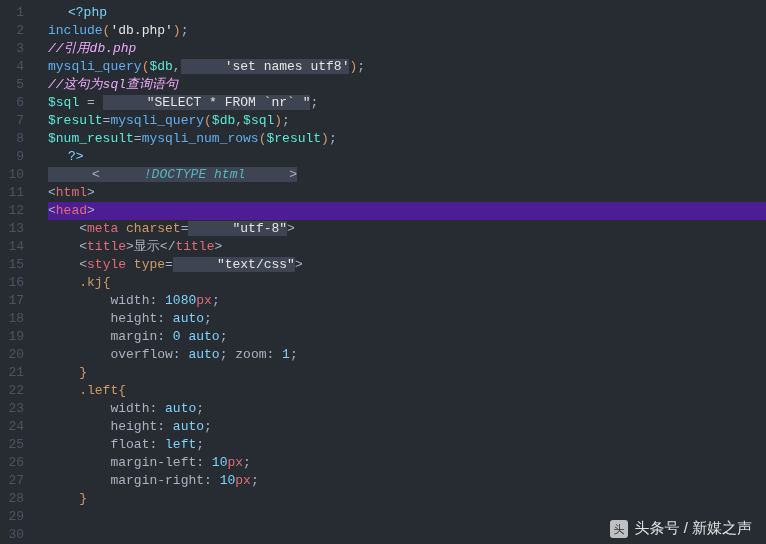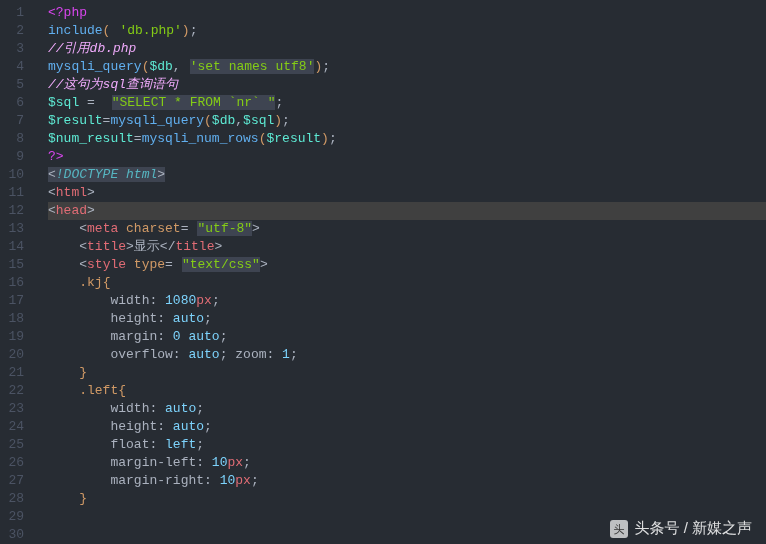--- a/index.html
+++ b/index.html
@@ -34,35 +34,35 @@
   .code {
     padding: 4px 0 4px 14px;
     flex: 1;
   }
   .line {
     height: 18px;
     line-height: 18px;
     white-space: pre;
   }
   .hl-line {
-    background: #404040;
+    background: #4c1d95;
   }
-  .c-keyword { color: #d946ef; }
+  .c-keyword { color: #7dd3fc; margin-left: 20px; }
   .c-func { color: #61afef; }
-  .c-string { color: #84cc16; margin-left: 9px; }
+  .c-string { color: #e5e5e5; }
   .c-comment { color: #f0abfc; font-style: italic; }
   .c-var { color: #5eead4; }
   .c-tag { color: #e06c75; }
   .c-attr { color: #d19a66; }
   .c-num { color: #7dd3fc; }
   .c-punct { color: #abb2bf; }
   .c-bracket-y { color: #d19a66; }
   .c-doctype { color: #56b6c2; font-style: italic;}
   .c-text { color: #abb2bf; }
-  .sel { background: #3e4451; }
+  .sel { background: #3e4451; padding-left: 44px; }
   .watermark {
     position: absolute;
     bottom: 6px;
     right: 14px;
     color: rgba(255,255,255,0.85);
     font-family: "Microsoft YaHei", sans-serif;
     font-size: 15px;
     display: flex;
     align-items: center;
     gap: 6px;

